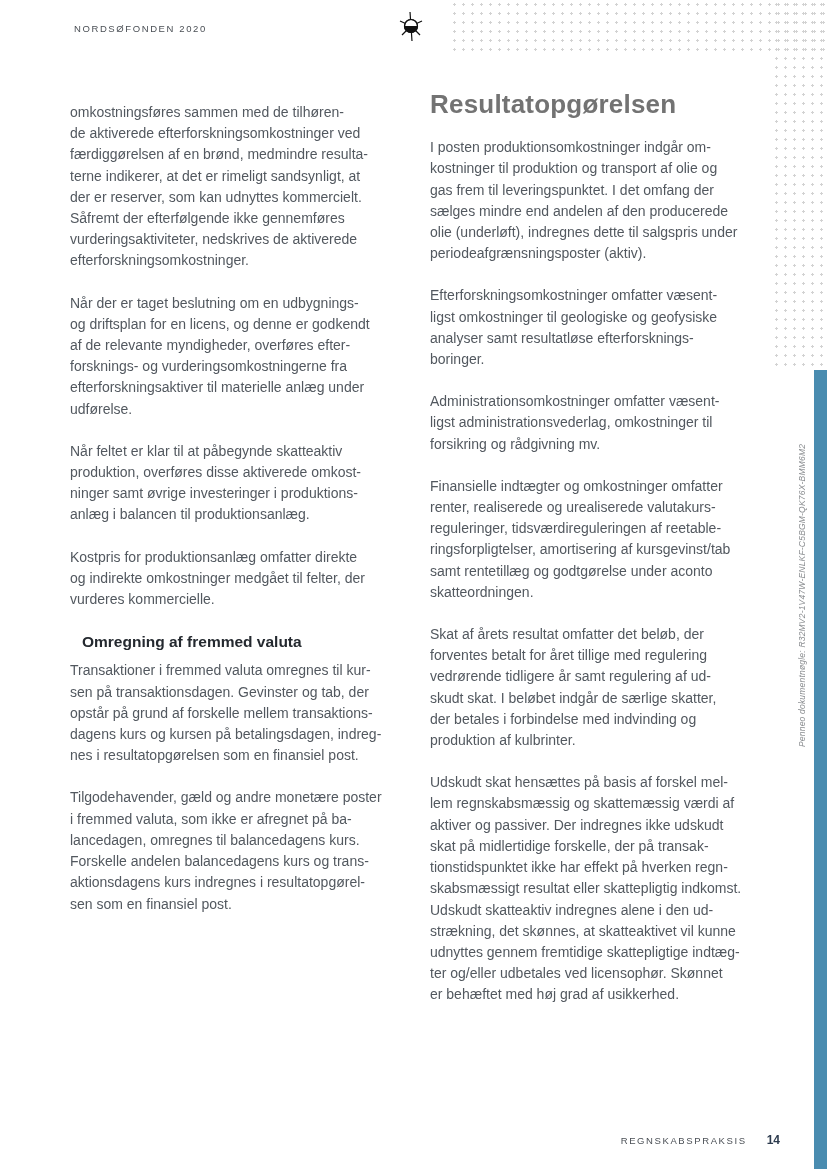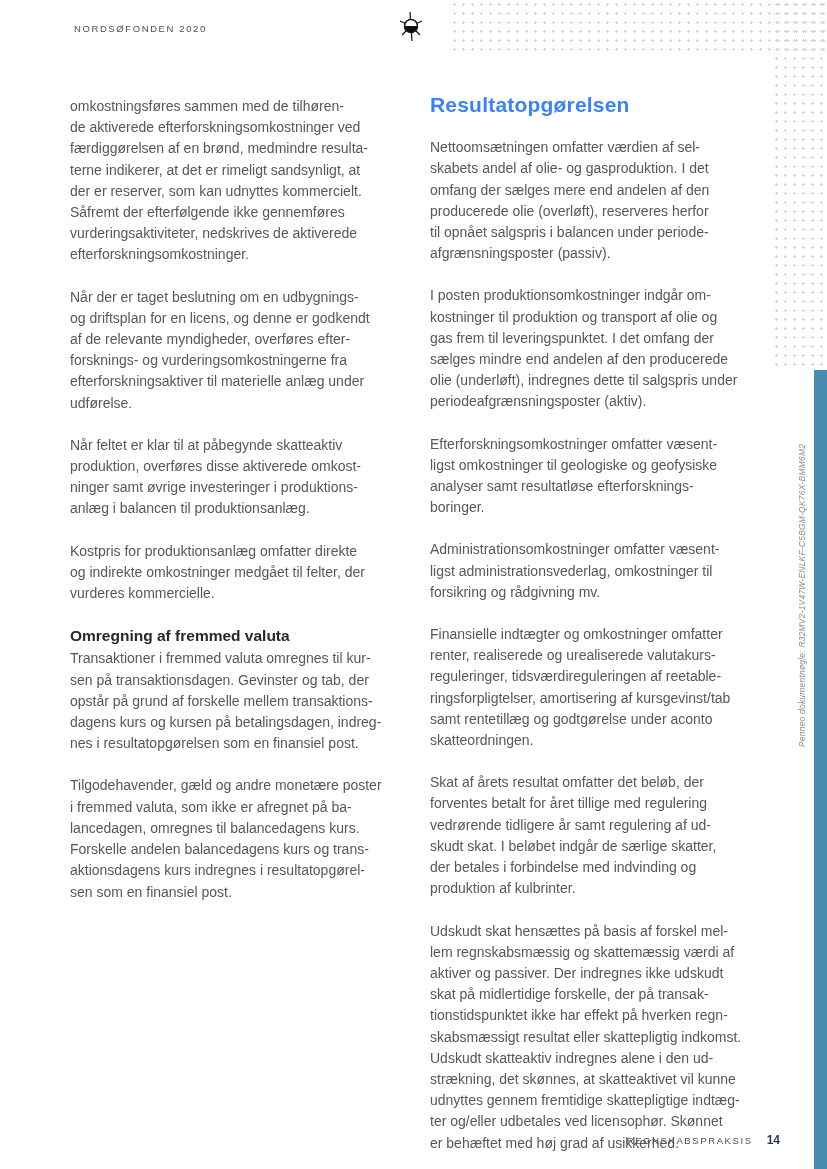--- a/index.html
+++ b/index.html
@@ -42,38 +42,38 @@
     font-size:8.5px;font-style:italic;color:#8a8d90;
     white-space:nowrap;letter-spacing:0.2px;
     width:350px;
   }
 
   
   .col{position:absolute;top:94px;width:345px;font-size:14px;line-height:21.2px;}
   .col-left{left:70px;}
   .col-right{left:430px;}
   .col p{
-    margin:2px 0 21px 0;
+    margin:8px 0 21px 0;
     white-space:pre-line;
     color:#52585f;
   }
   h1.section-heading{
     margin:0 0 22px 0;
-    font-size:21px;font-weight:bold;color:#3b82f6;
+    font-size:26px;font-weight:bold;color:#737373;
     letter-spacing:0.2px;
   }
   h2.sub-heading{
-    margin:8px 0 2px 0;
+    margin:8px 0 2px 12px;
     font-size:15.5px;font-weight:bold;color:#24292f;
   }
 
   
   .footer{
     position:absolute;right:47px;bottom:22px;
-    display:flex;align-items:baseline;gap:14px;
+    display:flex;align-items:baseline;gap:20px;
   }
   .footer-section{
     font-size:9.5px;letter-spacing:1.6px;color:#4a4f55;
   }
   .footer-page{
     font-size:12px;font-weight:bold;color:#2d3b4e;
   }
 </style>
 </head>
 <body>
@@ -134,26 +134,20 @@
     <p>Tilgodehavender, gæld og andre monetære poster
 i fremmed valuta, som ikke er afregnet på ba-
 lancedagen, omregnes til balancedagens kurs.
 Forskelle andelen balancedagens kurs og trans-
 aktionsdagens kurs indregnes i resultatopgørel-
 sen som en finansiel post.</p>
   </div>
 
   <div class="col col-right">
     <h1 class="section-heading">Resultatopgørelsen</h1>
-    <p>Nettoomsætningen omfatter værdien af sel-
-skabets andel af olie- og gasproduktion. I det
-omfang der sælges mere end andelen af den
-producerede olie (overløft), reserveres herfor
-til opnået salgspris i balancen under periode-
-afgrænsningsposter (passiv).</p>
     <p>I posten produktionsomkostninger indgår om-
 kostninger til produktion og transport af olie og
 gas frem til leveringspunktet. I det omfang der
 sælges mindre end andelen af den producerede
 olie (underløft), indregnes dette til salgspris under
 periodeafgrænsningsposter (aktiv).</p>
     <p>Efterforskningsomkostninger omfatter væsent-
 ligst omkostninger til geologiske og geofysiske
 analyser samt resultatløse efterforsknings-
 boringer.</p>

